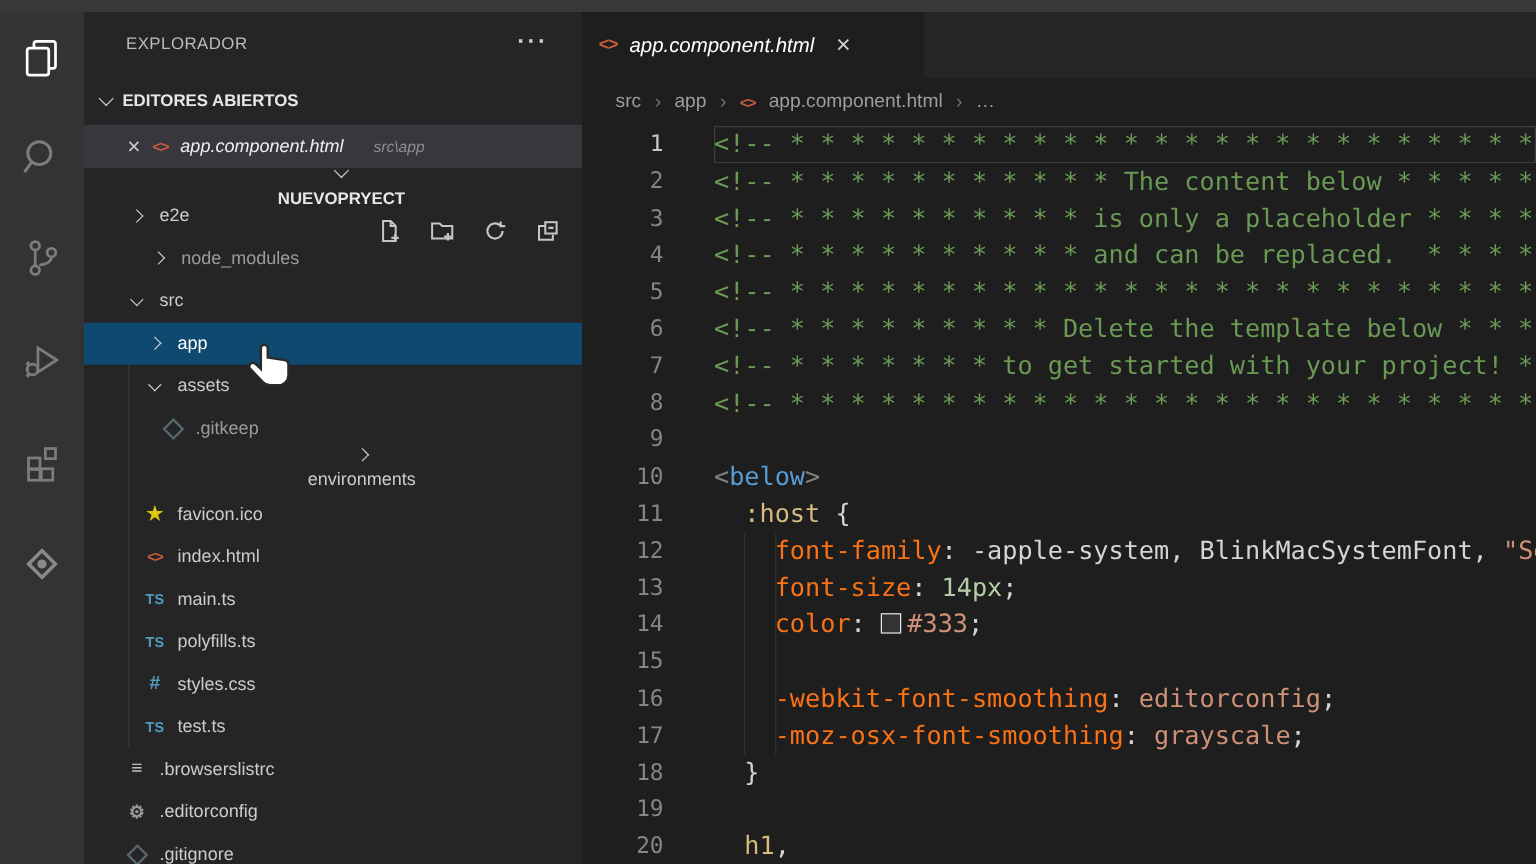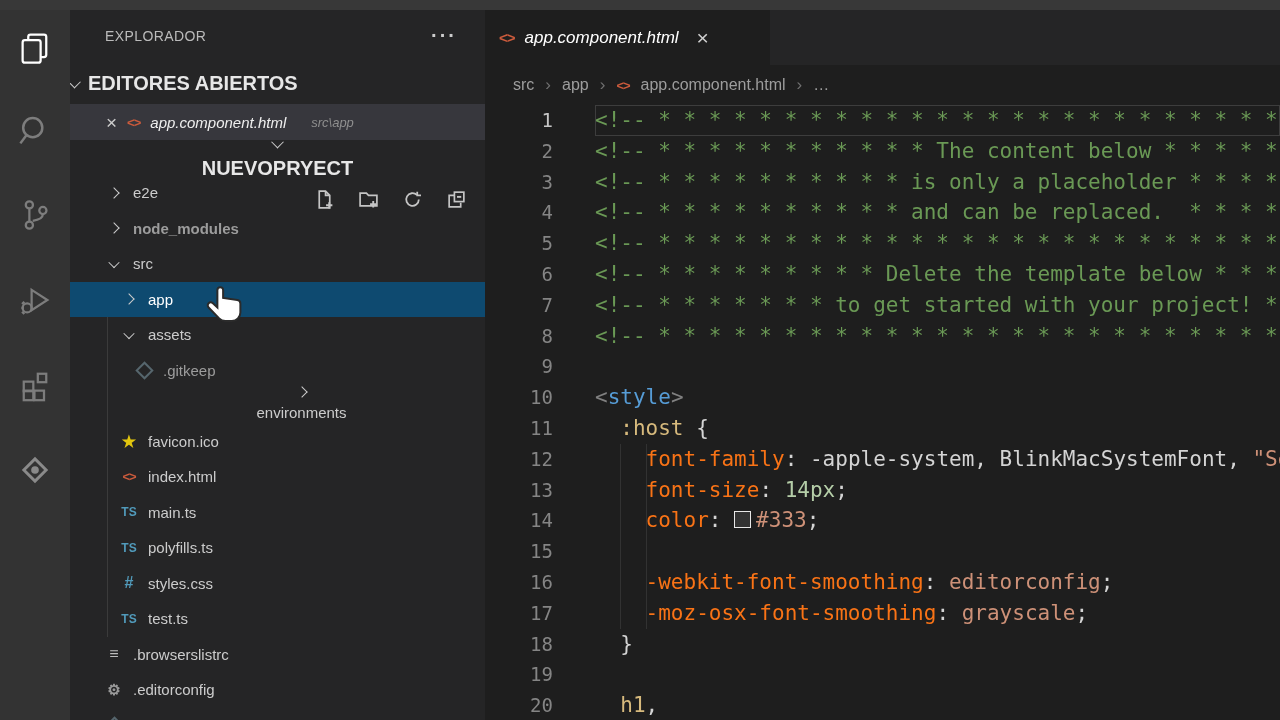--- a/index.html
+++ b/index.html
@@ -12,34 +12,34 @@
   .activitybar{position:absolute;left:0;top:10px;width:70px;height:710px;background:#333333;}
   .ab-icon{position:absolute;left:0;width:70px;height:70px;display:flex;align-items:center;justify-content:center;cursor:pointer;}
   .ab-icon svg{width:36px;height:36px;}
 
   
   .sidebar{position:absolute;left:70px;top:10px;width:415px;height:710px;background:#252526;overflow:hidden;}
   .sb-title{position:absolute;left:0;top:0;width:100%;height:52px;display:flex;align-items:center;
             padding-left:35px;box-sizing:border-box;color:#bbbbbb;font-size:14px;letter-spacing:.4px;}
   .sb-more{position:absolute;right:28px;top:14px;color:#cccccc;font-size:20px;font-weight:bold;letter-spacing:2px;cursor:pointer;}
   .sec-head{position:absolute;left:0;width:100%;height:42px;display:flex;align-items:center;
-            box-sizing:border-box;color:#e7e7e7;font-size:20px;font-weight:bold;gap:9px;cursor:pointer;}
+            padding-left:14px;box-sizing:border-box;color:#e7e7e7;font-size:14px;font-weight:bold;gap:9px;cursor:pointer;}
   .chev{display:inline-block;width:8px;height:8px;border-right:1.7px solid #cccccc;border-bottom:1.7px solid #cccccc;flex:none;}
   .chev.down{transform:rotate(45deg) translate(-1px,-1px);}
   .chev.right{transform:rotate(-45deg);}
   .open-item{position:absolute;left:0;top:94px;width:100%;height:36px;background:#37373d;display:flex;
              align-items:center;padding-left:36px;box-sizing:border-box;gap:10px;cursor:pointer;}
   .oe-close{color:#cccccc;font-size:19px;line-height:1;cursor:pointer;}
   .oe-label{color:#eeeeee;font-size:15px;font-style:italic;}
   .oe-path{color:#8f8f8f;font-size:13px;font-style:italic;margin-left:15px;}
   .proj-head{top:129px;height:36px;flex-direction:column;}
   .proj-actions{margin-left:auto;margin-right:18px;display:flex;gap:23px;}
   .proj-actions svg{width:21px;height:21px;cursor:pointer;}
 
-  .tree{position:absolute;left:0;top:165px;width:100%;bottom:0;overflow:hidden;}
+  .tree{position:absolute;left:0;top:152px;width:100%;bottom:0;overflow:hidden;}
   .tree-row{height:35.5px;display:flex;align-items:center;box-sizing:border-box;color:#cccccc;
             font-size:15px;gap:8px;cursor:pointer;position:relative;}
   .tree-row.sel-row{background:#0e4a70;color:#ffffff;}
   .tree-row .chev{width:7px;height:7px;}
   .islot{width:22px;flex:none;display:flex;align-items:center;justify-content:center;}
   .fi{font-weight:bold;font-style:normal;}
   .fi-html{color:#cc5b3c;font-size:13px;letter-spacing:-1px;}
   .fi-ts{color:#519aba;font-size:12px;}
   .fi-css{color:#519aba;font-size:16px;}
   .fi-star{color:#e2c60e;font-size:16px;}
@@ -170,21 +170,21 @@
   </div>
 
   <div class="tree">
     <div class="tguide"></div>
   <div class="tree-row" style="padding-left: 33px;">
         <span class="islot">
           <span class="chev right"></span>
         </span>
         <span class="lbl">e2e</span>
       </div>
-      <div class="tree-row" style="padding-left: 33px; font-weight: bold;">
+      <div class="tree-row" style="padding-left: 51px;">
         <span class="islot">
           <span class="chev right"></span>
         </span>
         <span class="lbl dim">node_modules</span>
       </div>
       <div class="tree-row" style="padding-left: 33px;">
         <span class="islot">
           <span class="chev down"></span>
         </span>
         <span class="lbl">src</span>
@@ -293,21 +293,21 @@
     <div class="iguide" id="guide-b"></div>
   <div class="cl"><span class="ln ln-cur">1</span><span class="lc cur"><span class="tk-cm">&lt;!-- * * * * * * * * * * * * * * * * * * * * * * * * * * * * * * * --&gt;</span></span></div>
       <div class="cl"><span class="ln">2</span><span class="lc"><span class="tk-cm">&lt;!-- * * * * * * * * * * * The content below * * * * * * * * * * * --&gt;</span></span></div>
       <div class="cl"><span class="ln">3</span><span class="lc"><span class="tk-cm">&lt;!-- * * * * * * * * * * is only a placeholder * * * * * * * * * * --&gt;</span></span></div>
       <div class="cl"><span class="ln">4</span><span class="lc"><span class="tk-cm">&lt;!-- * * * * * * * * * * and can be replaced.  * * * * * * * * * * --&gt;</span></span></div>
       <div class="cl"><span class="ln">5</span><span class="lc"><span class="tk-cm">&lt;!-- * * * * * * * * * * * * * * * * * * * * * * * * * * * * * * * --&gt;</span></span></div>
       <div class="cl"><span class="ln">6</span><span class="lc"><span class="tk-cm">&lt;!-- * * * * * * * * * Delete the template below * * * * * * * * * --&gt;</span></span></div>
       <div class="cl"><span class="ln">7</span><span class="lc"><span class="tk-cm">&lt;!-- * * * * * * * to get started with your project! * * * * * * * --&gt;</span></span></div>
       <div class="cl"><span class="ln">8</span><span class="lc"><span class="tk-cm">&lt;!-- * * * * * * * * * * * * * * * * * * * * * * * * * * * * * * * --&gt;</span></span></div>
       <div class="cl"><span class="ln">9</span><span class="lc"></span></div>
-      <div class="cl"><span class="ln">10</span><span class="lc"><span class="tk-pun">&lt;</span><span class="tk-tag">style</span><span class="tk-pun">&gt;</span></span></div>
+      <div class="cl"><span class="ln">10</span><span class="lc"><span class="tk-pun">&lt;</span><span class="tk-tag">below</span><span class="tk-pun">&gt;</span></span></div>
       <div class="cl"><span class="ln">11</span><span class="lc"><span class="tk-def">  </span><span class="tk-sel">:host</span><span class="tk-def"> {</span></span></div>
       <div class="cl"><span class="ln">12</span><span class="lc"><span class="tk-def">    </span><span class="tk-prop">font-family</span><span class="tk-def">: </span><span class="tk-def">-apple-system, BlinkMacSystemFont, </span><span class="tk-str">"Segoe UI"</span></span></div>
       <div class="cl"><span class="ln">13</span><span class="lc"><span class="tk-def">    </span><span class="tk-prop">font-size</span><span class="tk-def">: </span><span class="tk-num">14px</span><span class="tk-def">;</span></span></div>
       <div class="cl"><span class="ln">14</span><span class="lc"><span class="tk-def">    </span><span class="tk-prop">color</span><span class="tk-def">: </span><span class="swatch"></span><span class="tk-str">#333</span><span class="tk-def">;</span></span></div>
       <div class="cl"><span class="ln">15</span></div>
       <div class="cl"><span class="ln">16</span><span class="lc"><span class="tk-def">    </span><span class="tk-prop">-webkit-font-smoothing</span><span class="tk-def">: </span><span class="tk-str">editorconfig</span><span class="tk-def">;</span></span></div>
       <div class="cl"><span class="ln">17</span><span class="lc"><span class="tk-def">    </span><span class="tk-prop">-moz-osx-font-smoothing</span><span class="tk-def">: </span><span class="tk-str">grayscale</span><span class="tk-def">;</span></span></div>
       <div class="cl"><span class="ln">18</span><span class="lc"><span class="tk-def">  }</span></span></div>
       <div class="cl"><span class="ln">19</span><span class="lc"></span></div>
       <div class="cl"><span class="ln">20</span><span class="lc"><span class="tk-def">  </span><span class="tk-sel">h1</span><span class="tk-def">,</span></span></div>

